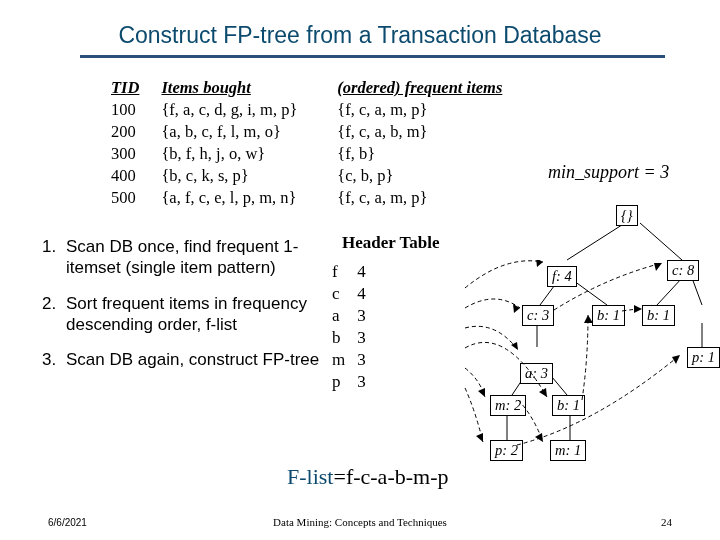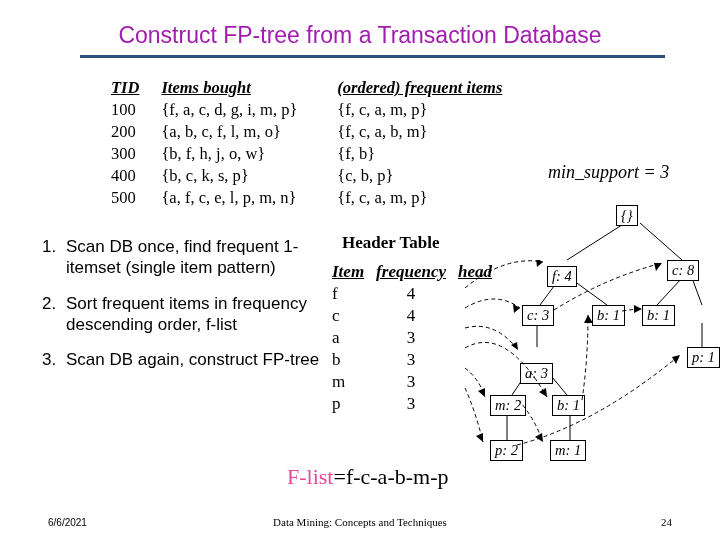--- a/index.html
+++ b/index.html
@@ -1,33 +1,33 @@
 <!DOCTYPE html>
 <html><head>
 <meta charset="utf-8">
 <style>
   * { box-sizing: border-box; margin: 0; padding: 0; }
   body { width: 720px; height: 540px; font-family: Verdana, Arial, sans-serif; background: #fff; overflow: hidden; position: relative; }
-  .title { color: #a21caf; font-size: 23px; text-align: center; padding: 22px 10px 6px; font-family: Verdana, sans-serif; }
+  .title { color: #0c4a6e; font-size: 23px; text-align: center; padding: 22px 10px 6px; font-family: Verdana, sans-serif; }
   .hr { height: 3px; background: #2a4f7a; margin: 0 55px 18px 80px; }
   .tbl { font-family: 'Times New Roman', serif; font-size: 16.5px; margin-left: 105px; }
   .tbl td { padding: 0 4px; vertical-align: top; }
   .tbl .hdr { font-weight: bold; font-style: italic; text-decoration: underline; margin-top: 23px; }
   .tbl .c2 { padding-left: 16px; }
   .tbl .c3 { padding-left: 34px; }
   .minsup { position: absolute; top: 162px; left: 548px; font-family: 'Times New Roman', serif; font-style: italic; font-size: 18px; }
   .steps { font-family: Verdana, sans-serif; font-size: 17px; position: absolute; top: 236px; left: 42px; width: 280px; }
   .steps li { margin-bottom: 14px; line-height: 1.25; list-style: none; display: flex; }
   .steps .num { width: 24px; flex-shrink: 0; }
   .htbl-title { position: absolute; top: 233px; left: 342px; font-family: 'Times New Roman', serif; font-weight: bold; font-size: 17px; }
   .htbl { position: absolute; top: 260px; left: 325px; font-family: 'Times New Roman', serif; font-size: 17px; }
   .htbl .hdr2 { font-weight: bold; font-style: italic; text-decoration: underline; }
   .htbl td { padding: 0 5px; }
   .flist { position: absolute; top: 464px; left: 287px; font-family: 'Times New Roman', serif; font-size: 22px; }
-  .flist .r { color: #ec4899; }
+  .flist .r { color: #0c4a6e; }
   .footer-l { position: absolute; bottom: 12px; left: 48px; font-size: 10px; font-family: Liberation Sans, sans-serif; }
   .footer-c { position: absolute; bottom: 12px; left: 0; right: 0; text-align: center; font-size: 11px; font-family: Verdana; }
   .footer-r { position: absolute; bottom: 12px; right: 48px; font-size: 11px; font-family: Verdana; }
   
   .tree { position: absolute; top: 205px; left: 492px; width: 225px; height: 280px; font-family: 'Times New Roman', serif; font-size: 14.5px; font-style: italic; }
   .node { position: absolute; border: 1px solid #000; padding: 1px 4px; background: #fff; white-space: nowrap; }
   svg.edges { position: absolute; top: 0; left: 0; width: 225px; height: 280px; }
   svg.edges line { stroke: #000; stroke-width: 1; }
   svg.ptrs { position: absolute; top: 260px; left: 325px; width: 400px; height: 250px; pointer-events: none; }
   svg.ptrs path { stroke: #000; fill: none; stroke-dasharray: 4 3; stroke-width: 1; }
@@ -87,25 +87,20 @@
     </li>
   <li>
       <span class="num">3.</span>
       <span>Scan DB again, construct FP-tree</span>
     </li>
 </ol>
 
 <div class="htbl-title">Header Table</div>
 <table class="htbl">
   <tbody>
-      <tr>
-        <td class="hdr2">Item</td>
-        <td class="hdr2">frequency</td>
-        <td class="hdr2">head</td>
-      </tr>
   <tr>
         <td>f</td>
         <td style="text-align:center">4</td>
         <td></td>
       </tr>
   <tr>
         <td>c</td>
         <td style="text-align:center">4</td>
         <td></td>
       </tr>

